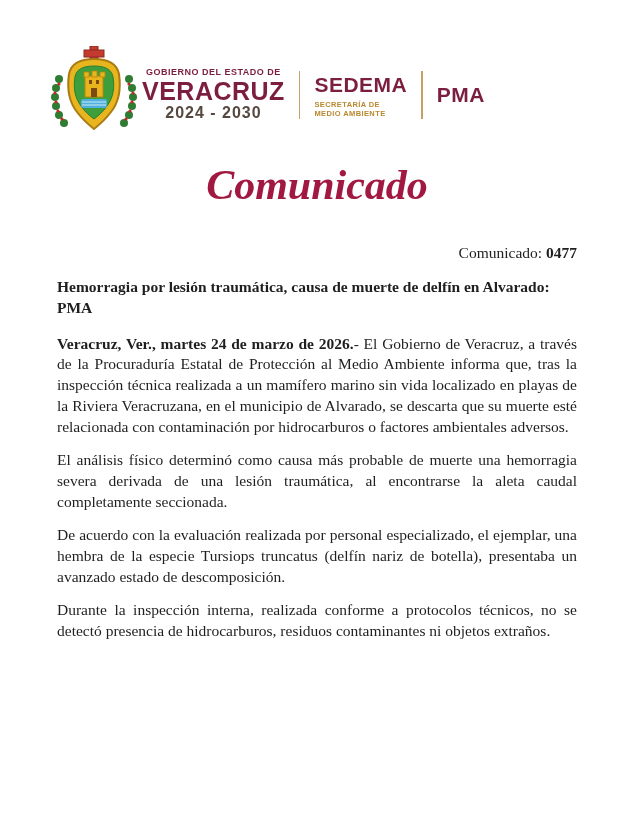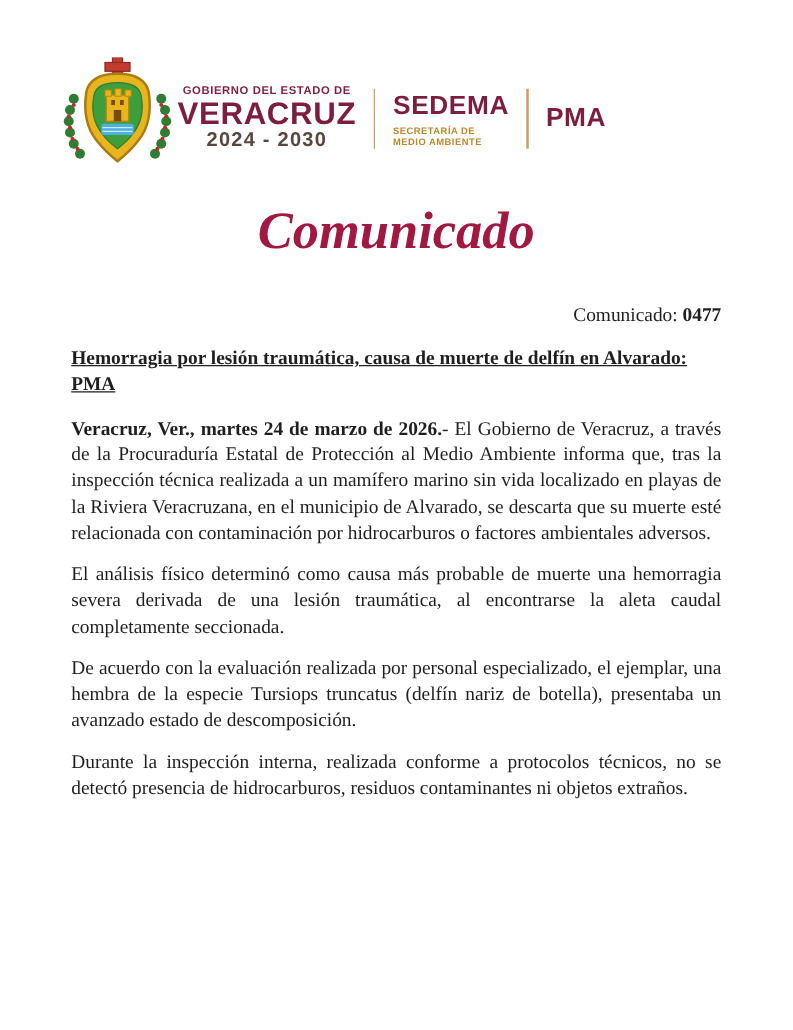--- a/index.html
+++ b/index.html
@@ -41,21 +41,21 @@
     position:absolute;top:244px;right:57px;
     font-size:15.5px;color:#1f1f1f;
   }
   .meta b{font-weight:bold;}
   
   .content{
     position:absolute;top:277px;left:57px;width:520px;
     font-size:15.5px;line-height:20.8px;
     text-align:justify;
   }
-  .headline{font-weight:bold;text-align:left;margin:0 0 15px 0;text-decoration:underline;}
+  .headline{font-weight:bold;text-align:left;margin:0 0 15px 0;}
   .content p{margin:0 0 12.5px 0;}
   .content p .lead{font-weight:bold;}
   
   .footer-brand{
     position:absolute;top:737px;right:40px;
     display:flex;align-items:center;
     font-family:"Liberation Sans", sans-serif;
     text-align:center;
   }
   .heart{width:48px;height:46px;margin-right:9px;}

